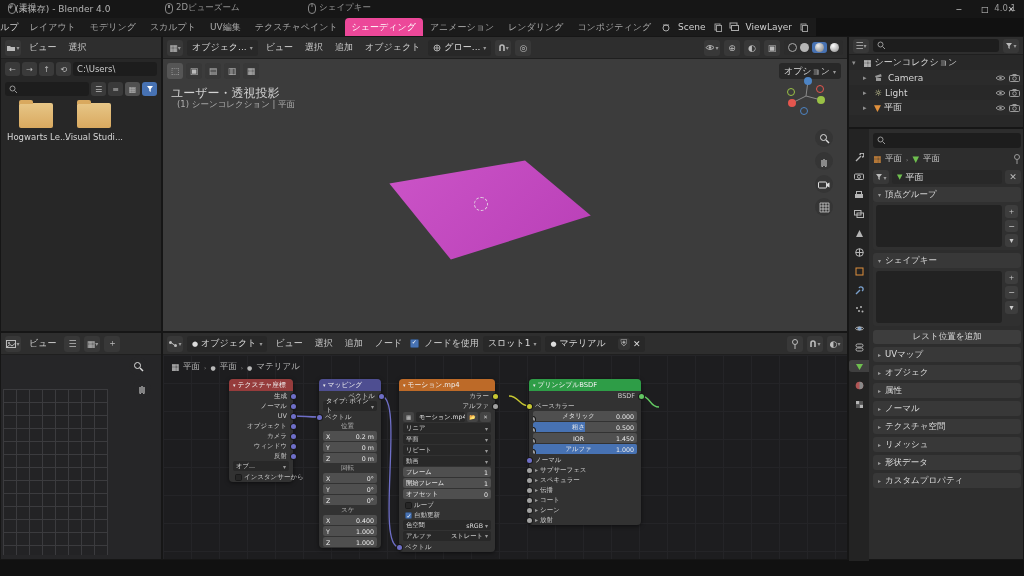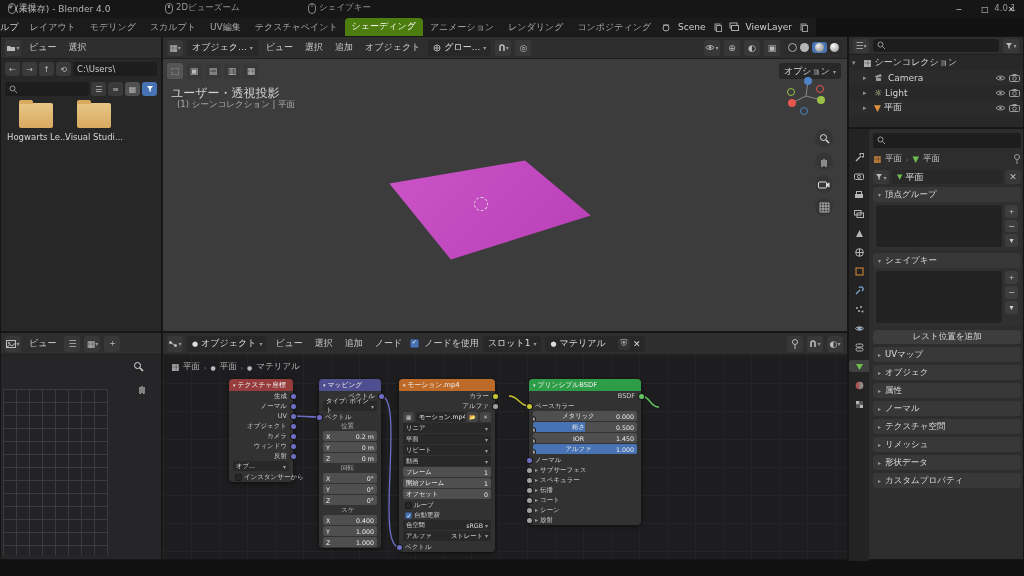--- a/index.html
+++ b/index.html
@@ -10,21 +10,21 @@
   .hdr{height:22px;background:#2e2e2e;display:flex;align-items:center;gap:4px;padding:0 4px;border-bottom:1px solid #1f1f1f;}
   .menu{color:#cfcfcf;font-size:9px;padding:0 4px;white-space:nowrap;}
   .drop{background:#282828;border-radius:3px;height:16px;display:inline-flex;align-items:center;gap:3px;padding:0 5px;color:#ddd;font-size:9px;white-space:nowrap;}
   .caret{font-size:6px;color:#9a9a9a;}
   .ibtn{min-width:16px;height:16px;border-radius:3px;background:#383838;display:inline-flex;align-items:center;justify-content:center;color:#bbb;font-size:9px;}
   
   #titlebar{left:0;top:0;width:1024px;height:18px;background:#161616;display:flex;align-items:center;padding-left:8px;color:#b5b5b5;font-size:9px;}
   .winbtn{width:26px;height:18px;display:inline-flex;align-items:center;justify-content:center;color:#cfcfcf;font-size:8px;}
   #menubar{left:0;top:18px;width:816px;height:18px;background:#1b1b1b;display:flex;align-items:center;padding:0 4px;justify-content:flex-end;}
   .tab{padding:0 7px;height:18px;line-height:18px;color:#a8a8a8;font-size:9px;white-space:nowrap;}
-  .tab.active{background:#4d7c0f;color:#fff;border-radius:4px 4px 0 0;font-family:Liberation Mono, monospace;}
+  .tab.active{background:#ec4899;color:#fff;border-radius:4px 4px 0 0;}
   
   #filebrowser{left:0;top:36px;width:162px;height:296px;background:#272727;}
   .navrow{display:flex;gap:2px;align-items:center;padding:3px 4px;}
   .navbtn{width:15px;height:14px;background:#3a3a3a;border-radius:3px;display:flex;align-items:center;justify-content:center;font-size:8px;color:#bbb;}
   .pathfield{flex:1;background:#1d1d1d;border-radius:3px;height:14px;line-height:14px;padding:0 4px;font-size:8.5px;color:#ccc;}
   .searchfield{flex:1;background:#1d1d1d;border-radius:3px;height:14px;display:flex;align-items:center;gap:3px;padding:0 4px;}
   .folder{position:absolute;width:58px;text-align:center;}
   .ficon{width:34px;height:25px;margin:0 auto;background:linear-gradient(#e7c687,#d9a95f);border-radius:2px;position:relative;}
   .ficon::before{content:"";position:absolute;left:0;top:-3px;width:14px;height:4px;background:#d9a95f;border-radius:2px 2px 0 0;}
   .flabel{margin-top:4px;font-size:8.5px;color:#d6d6d6;white-space:nowrap;}

